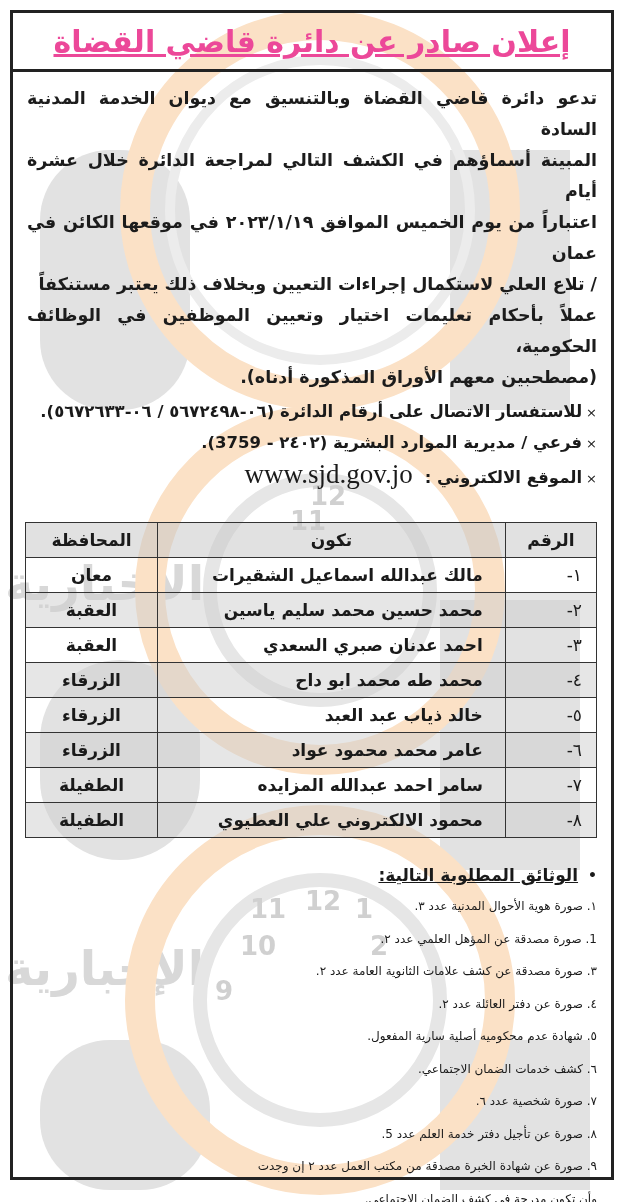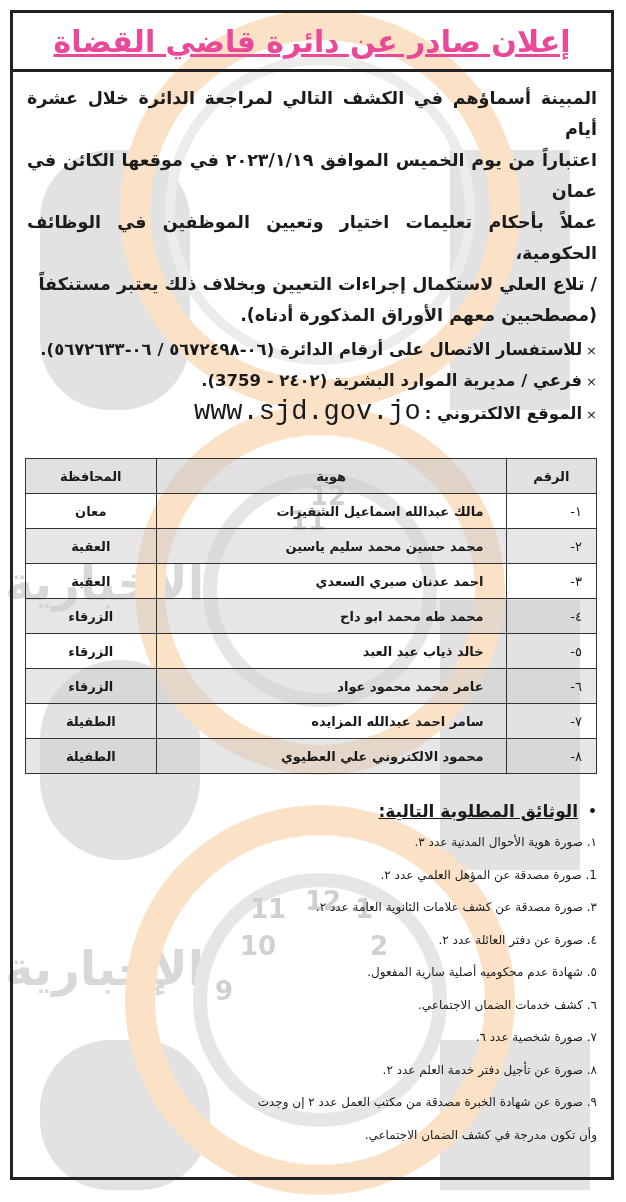--- a/index.html
+++ b/index.html
@@ -9,23 +9,23 @@
   .page-frame { position: absolute; left: 10px; top: 10px; width: 604px; height: 1170px;
                 border: 3px solid #222; box-sizing: border-box; z-index: 1; background: transparent; }
   .title-box { position: absolute; left: 0; right: 0; top: 0; height: 56px;
                border-bottom: 3px solid #222; display: flex; align-items: center; justify-content: center; }
   .title { font-size: 30px; font-weight: bold; direction: rtl; letter-spacing: 1px; color: #ec4899; text-decoration: underline; }
   .content { position: absolute; left: 14px; right: 14px; top: 70px; direction: rtl; }
   .intro p { margin: 0; font-size: 17.5px; font-weight: bold; line-height: 31px; text-align: justify; color: #1c1c1c; }
   .contacts { margin-top: 4px; }
   .contact-line { font-size: 16.5px; font-weight: bold; line-height: 30px; display: flex; align-items: baseline; gap: 4px; }
   .contact-line .x { font-size: 13px; font-weight: normal; }
-  .url { font-family: Liberation Mono, monospace; font-weight: normal; font-size: 27px; direction: ltr; margin-right: 0; }
+  .url { font-family: Liberation Serif, serif; font-weight: normal; font-size: 27px; direction: ltr; margin-right: 8px; }
   table { border-collapse: collapse; width: 572px; margin: 28px auto 0 auto; direction: rtl; }
-  th, td { border: 1.5px solid #333; height: 34px; font-size: 13px; font-weight: bold; text-align: center; padding: 0 8px; }
+  th, td { border: 1.5px solid #333; height: 34px; font-size: 17px; font-weight: bold; text-align: center; padding: 0 8px; }
   th { background: rgba(200,200,200,0.55); font-weight: bold; }
   tr.shade td { background: rgba(205,205,205,0.5); }
   td.num { width: 72px; text-align: right; padding-right: 14px; font-weight: normal; }
   td.name { width: 350px; text-align: right; padding-right: 22px; }
   td.gov { width: 120px; }
   .docs { margin-top: 22px; }
   .docs-head { font-size: 17px; font-weight: bold; line-height: 30px; display: flex; gap: 10px; align-items: center; }
   .docs-head .dot { font-size: 14px; }
   .docs-head span.t { text-decoration: underline; }
   .doc-item { font-size: 12px; font-weight: normal; line-height: 32.5px; }
@@ -68,24 +68,25 @@
   </g>
 </svg>
 
 <div class="page-frame">
   <div class="title-box">
     <div class="title">إعلان صادر عن دائرة قاضي القضاة</div>
   </div>
 
   <div class="content">
     <div class="intro">
+      <p>تدعو دائرة قاضي القضاة وبالتنسيق مع ديوان الخدمة المدنية السادة</p>
       <p>المبينة أسماؤهم في الكشف التالي لمراجعة الدائرة خلال عشرة أيام</p>
       <p>اعتباراً من يوم الخميس الموافق ٢٠٢٣/١/١٩ في موقعها الكائن في عمان</p>
+      <p>/ تلاع العلي لاستكمال إجراءات التعيين وبخلاف ذلك يعتبر مستنكفاً</p>
       <p>عملاً بأحكام تعليمات اختيار وتعيين الموظفين في الوظائف الحكومية،</p>
-      <p>/ تلاع العلي لاستكمال إجراءات التعيين وبخلاف ذلك يعتبر مستنكفاً</p>
       <p>(مصطحبين معهم الأوراق المذكورة أدناه).</p>
     </div>
 
     <div class="contacts">
       <div class="contact-line">
         <span class="x">×</span>
         <span>للاستفسار الاتصال على أرقام الدائرة (٠٦-٥٦٧٢٤٩٨ / ٠٦-٥٦٧٢٦٣٣).</span>
       </div>
       <div class="contact-line">
         <span class="x">×</span>
@@ -95,21 +96,21 @@
         <span class="x">×</span>
         <span>الموقع الالكتروني :</span>
         <span class="url">www.sjd.gov.jo</span>
       </div>
     </div>
 
     <table>
       <thead>
         <tr>
           <th>الرقم</th>
-          <th>هوية</th>
+          <th>تكون</th>
           <th>المحافظة</th>
         </tr>
       </thead>
       <tbody>
         <tr>
           <td class="num">١-</td>
           <td class="name">مالك عبدالله اسماعيل الشقيرات</td>
           <td class="gov">معان</td>
         </tr>
         <tr class="shade">
@@ -155,19 +156,19 @@
         <span class="dot">•</span>
         <span class="t">الوثائق المطلوبة التالية:</span>
       </div>
       <div class="doc-item">١. صورة هوية الأحوال المدنية عدد ٣.</div>
       <div class="doc-item">1. صورة مصدقة عن المؤهل العلمي عدد ٢.</div>
       <div class="doc-item">٣. صورة مصدقة عن كشف علامات الثانوية العامة عدد ٢.</div>
       <div class="doc-item">٤. صورة عن دفتر العائلة عدد ٢.</div>
       <div class="doc-item">٥. شهادة عدم محكوميه أصلية سارية المفعول.</div>
       <div class="doc-item">٦. كشف خدمات الضمان الاجتماعي.</div>
       <div class="doc-item">٧. صورة شخصية عدد ٦.</div>
-      <div class="doc-item">٨. صورة عن تأجيل دفتر خدمة العلم عدد ٢.</div>
+      <div class="doc-item">٨. صورة عن تأجيل دفتر خدمة العلم عدد 5.</div>
       <div class="doc-item">٩. صورة عن شهادة الخبرة مصدقة من مكتب العمل عدد ٢ إن وجدت</div>
       <div class="doc-item">وأن تكون مدرجة في كشف الضمان الاجتماعي.</div>
 
     </div>
   </div>
 </div>
 
 </body></html>

